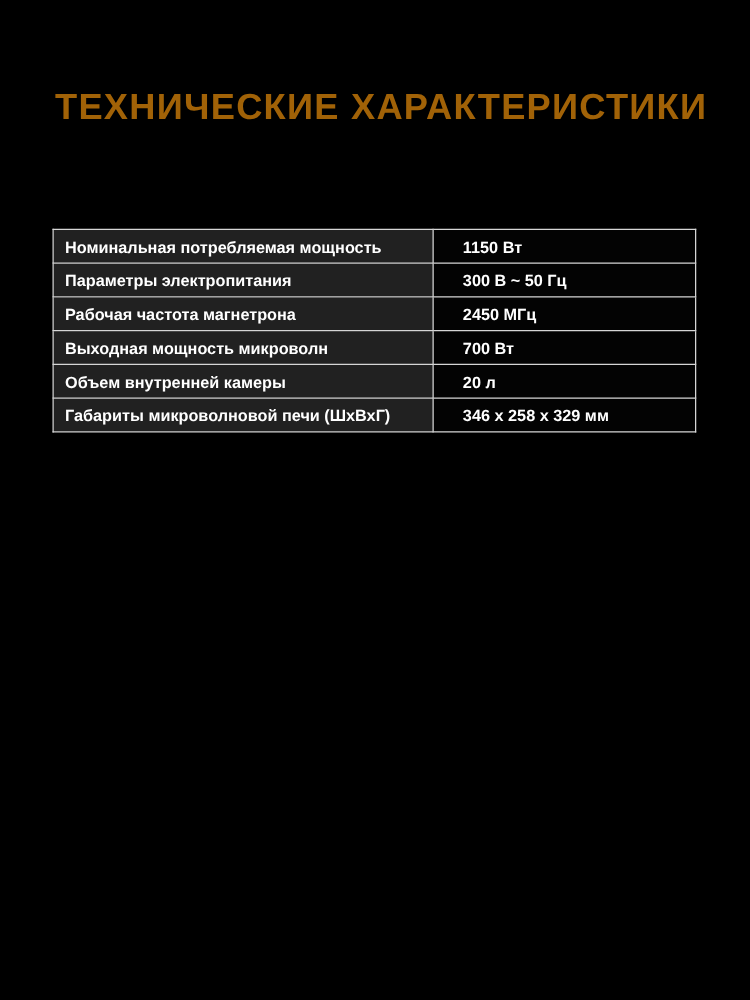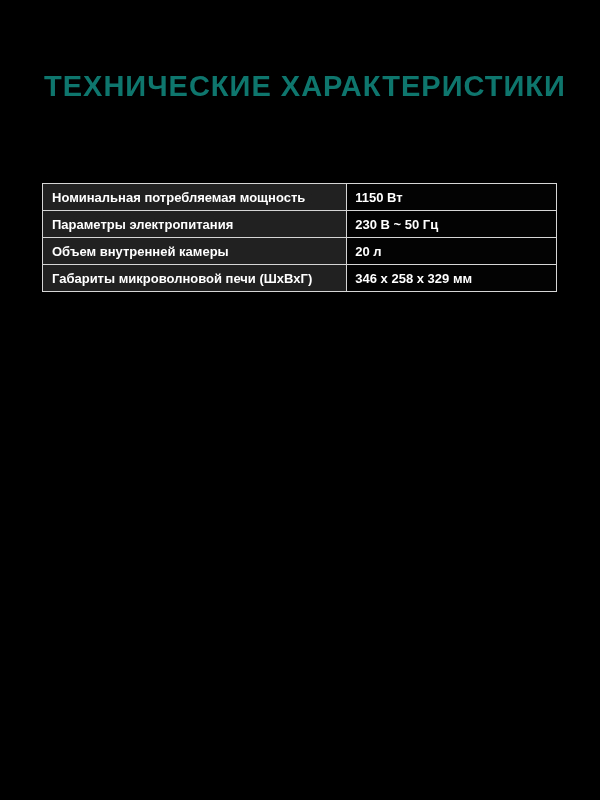--- a/index.html
+++ b/index.html
@@ -12,21 +12,21 @@
     background: #000000;
     font-family: "Liberation Sans", sans-serif;
     position: relative;
     overflow: hidden;
   }
   .page-title {
     position: absolute;
     left: 44px;
     top: 70px;
     margin: 0;
-    color: #0f766e;
+    color: #a16207;
     font-size: 29px;
     font-weight: 700;
     letter-spacing: 1px;
     white-space: nowrap;
   }
   .specs-table {
     position: absolute;
     left: 42px;
     top: 183px;
     width: 515px;
@@ -45,37 +45,45 @@
     white-space: nowrap;
     overflow: hidden;
   }
   .specs-table td.spec-label {
     width: 267px;
     background: #212121;
   }
   .specs-table td.spec-value {
     width: 184px;
     background: #030303;
-    padding-left: 8px;
+    padding-left: 23px;
   }
 </style>
 </head>
 <body>
 
 <h1 class="page-title">ТЕХНИЧЕСКИЕ ХАРАКТЕРИСТИКИ</h1>
 
 <table class="specs-table">
   <tbody id="specs-body">
       <tr>
         <td class="spec-label">Номинальная потребляемая мощность</td>
         <td class="spec-value">1150 Вт</td>
       </tr>
       <tr>
         <td class="spec-label">Параметры электропитания</td>
-        <td class="spec-value">230 В ~ 50 Гц</td>
+        <td class="spec-value">300 В ~ 50 Гц</td>
+      </tr>
+      <tr>
+        <td class="spec-label">Рабочая частота магнетрона</td>
+        <td class="spec-value">2450 МГц</td>
+      </tr>
+      <tr>
+        <td class="spec-label">Выходная мощность микроволн</td>
+        <td class="spec-value">700 Вт</td>
       </tr>
       <tr>
         <td class="spec-label">Объем внутренней камеры</td>
         <td class="spec-value">20 л</td>
       </tr>
       <tr>
         <td class="spec-label">Габариты микроволновой печи (ШхВхГ)</td>
         <td class="spec-value">346 x 258 x 329 мм</td>
       </tr>
     </tbody>

